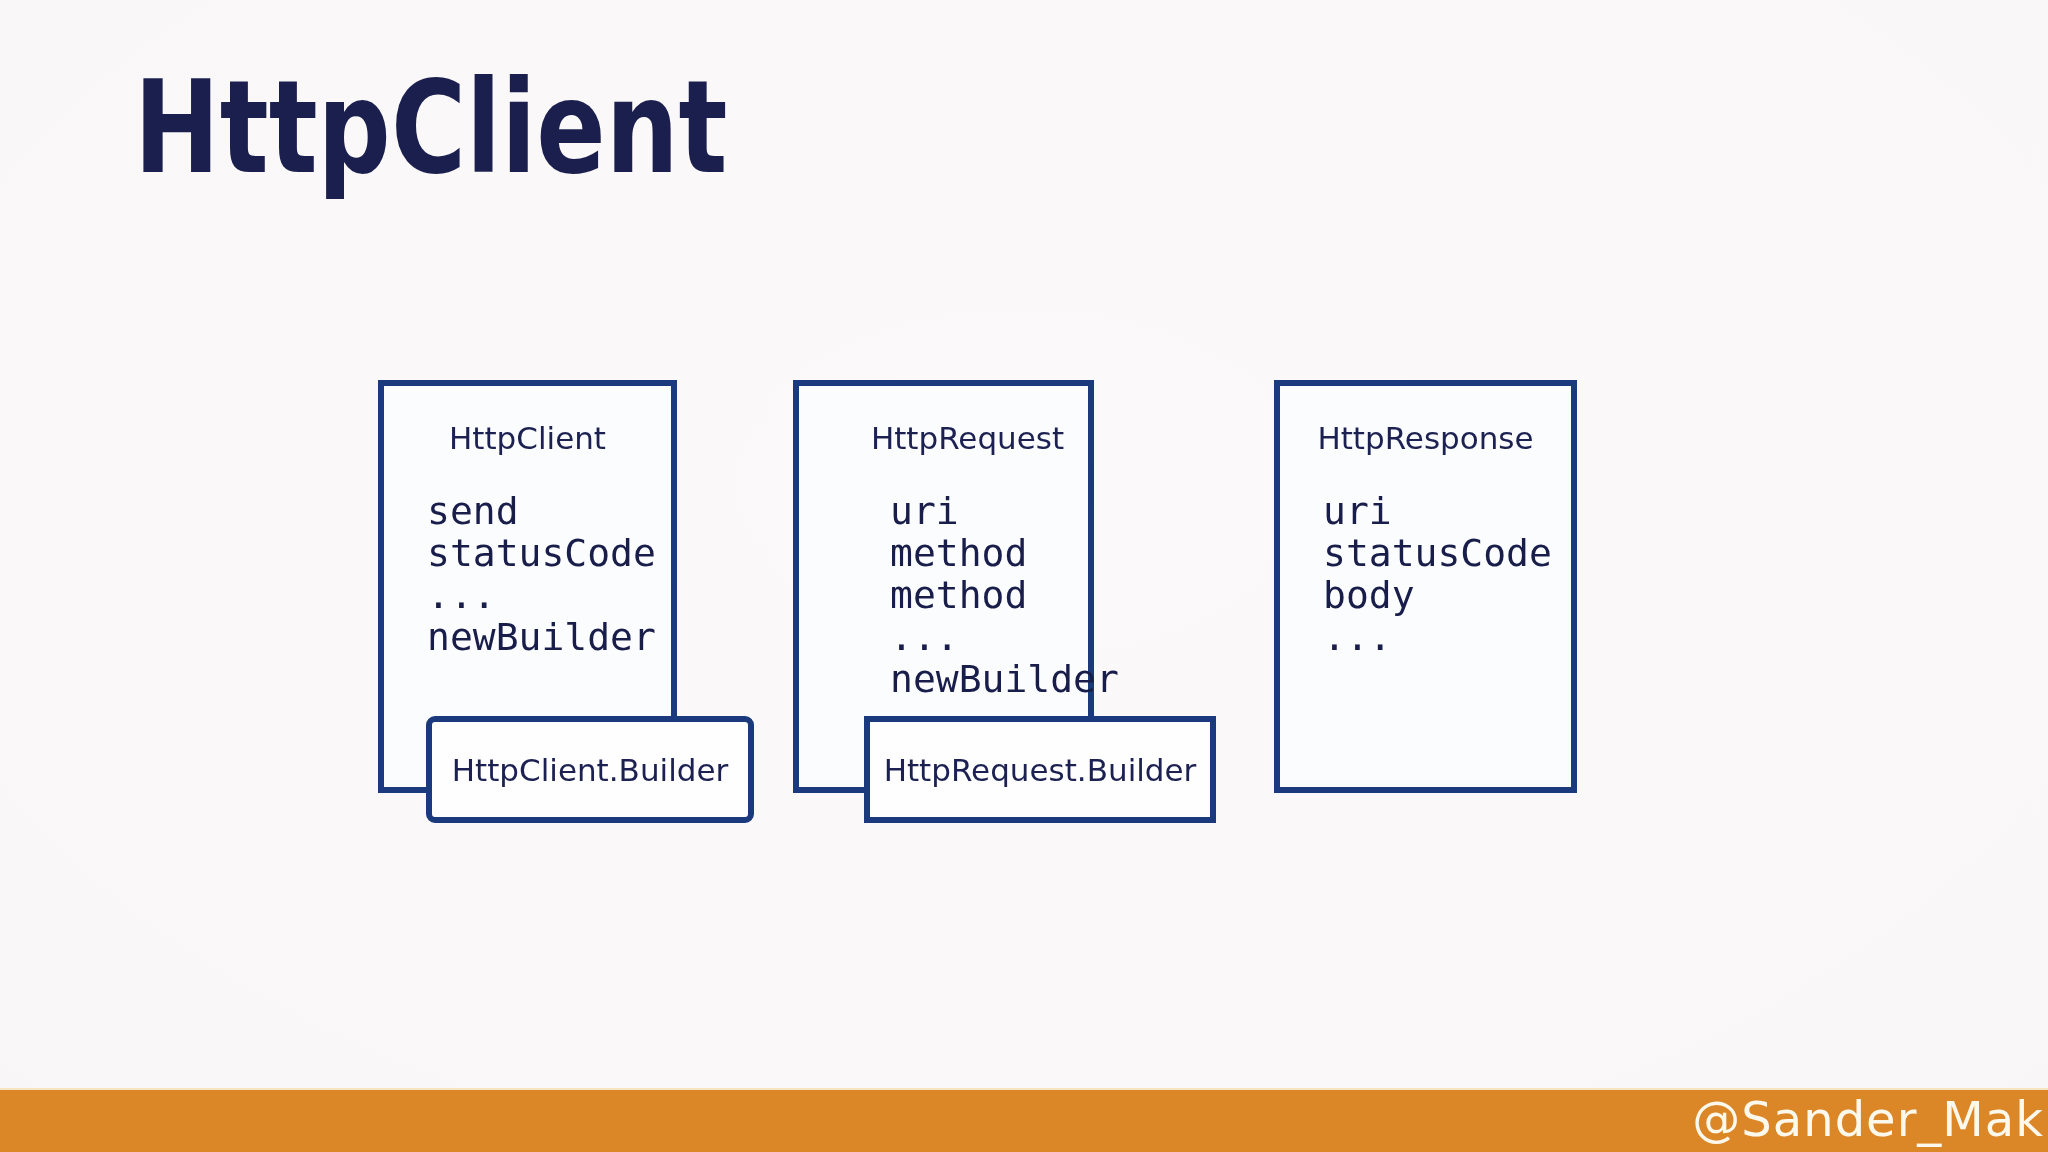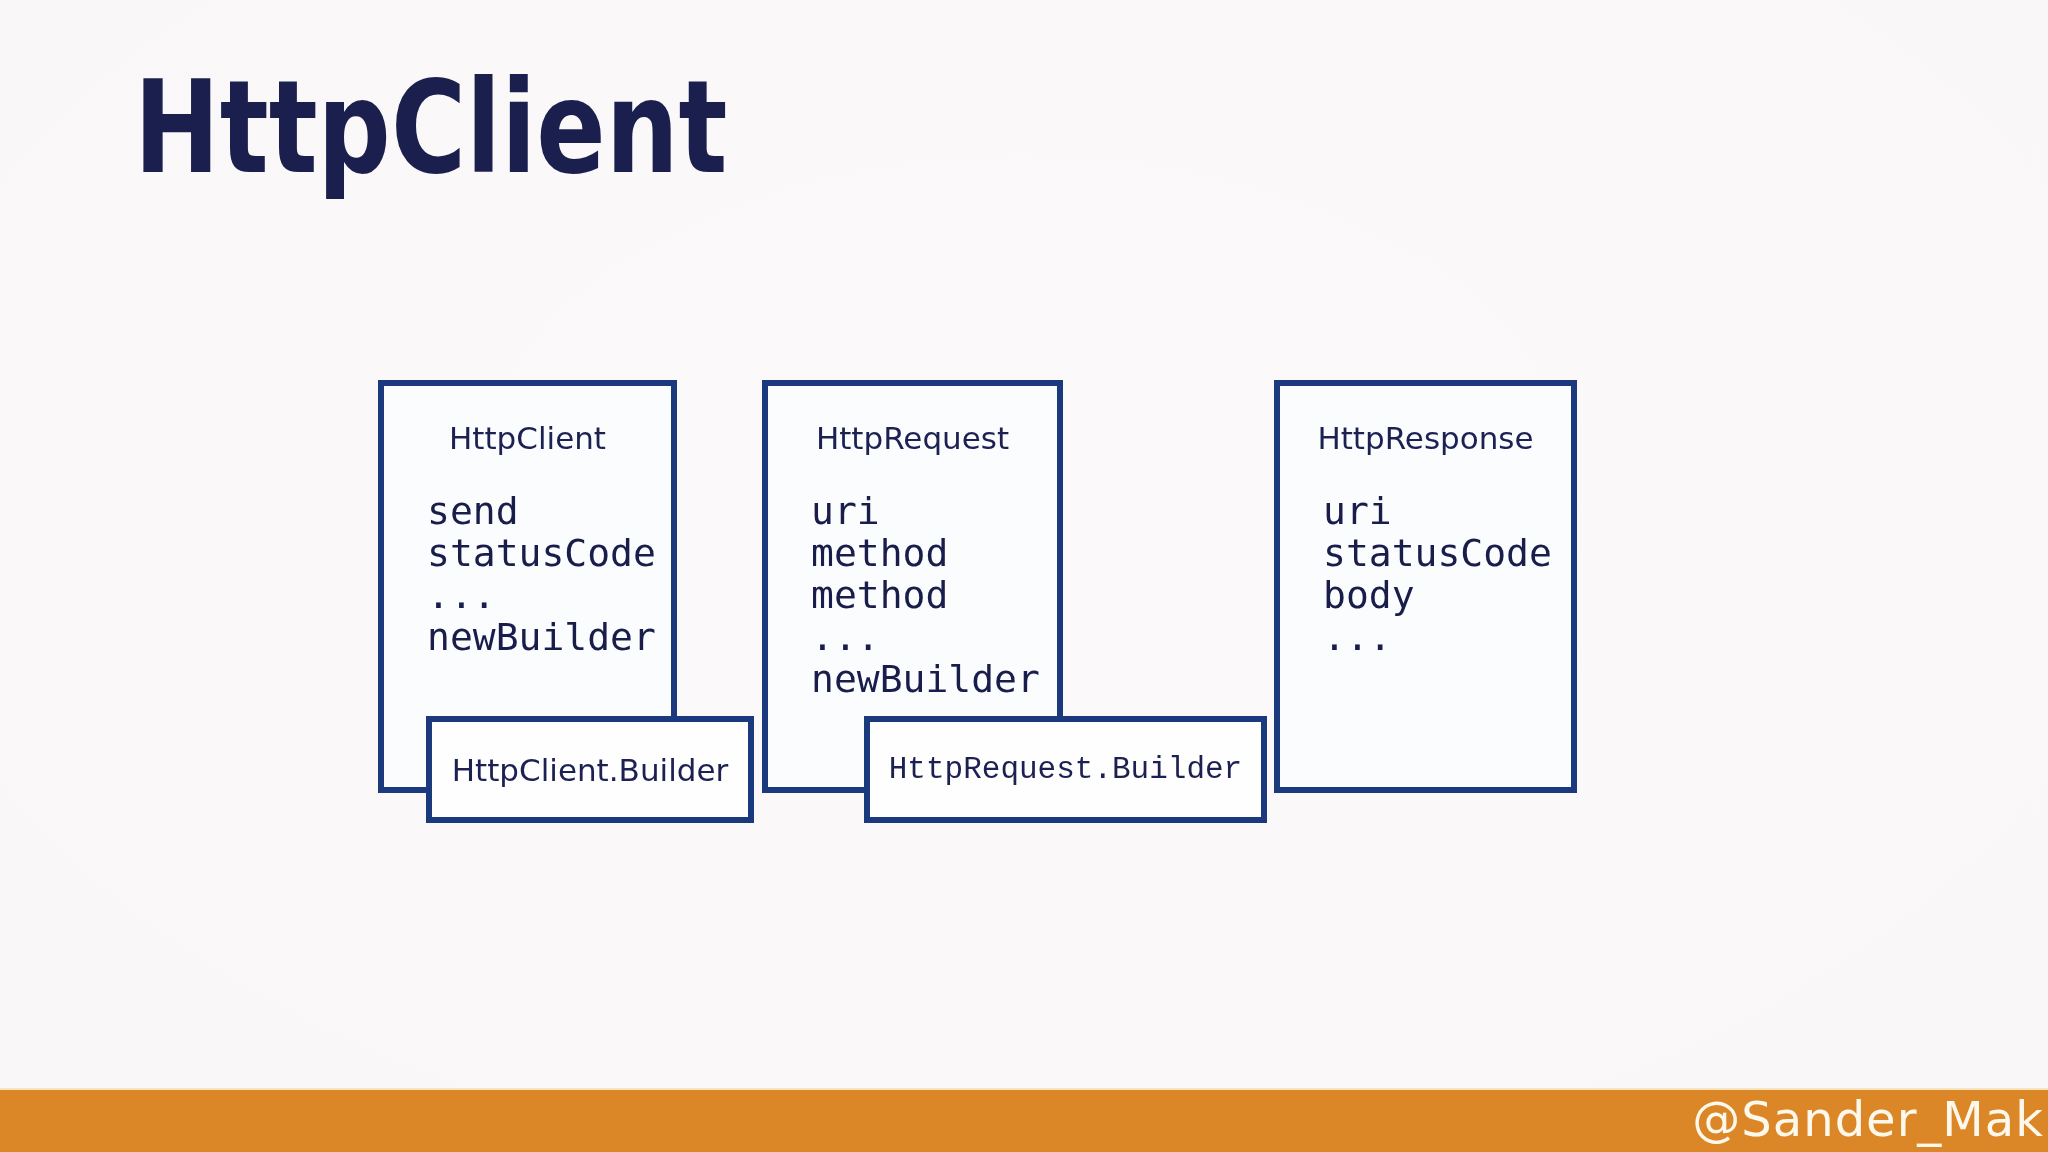--- a/index.html
+++ b/index.html
@@ -34,21 +34,21 @@
 
   
   .class-box {
     position: absolute;
     box-sizing: border-box;
     border: 6px solid #1a3a7d;
     background: #fbfcfe;
     z-index: 1;
   }
   .class-box.b1 { left: 378px;  top: 380px; width: 299px; height: 413px; }
-  .class-box.b2 { left: 762px;  top: 380px; width: 301px; height: 413px; }
+  .class-box.b2 { left: 793px;  top: 380px; width: 301px; height: 413px; padding-left: 48px; }
   .class-box.b3 { left: 1254px; top: 380px; width: 303px; height: 413px; margin-left: 20px; }
 
   .class-name {
     margin-top: 30px;
     text-align: center;
     font-size: 31px;
     line-height: 44px;
     color: #1c2152;
   }
   .members {
@@ -68,22 +68,22 @@
     border: 6px solid #1a3a7d;
     background: #fefefe;
     z-index: 2;
     display: flex;
     align-items: center;
     justify-content: center;
     font-size: 31px;
     color: #1c2152;
     white-space: nowrap;
   }
-  .builder-box.bb1 { left: 426px; top: 716px; width: 328px; height: 107px; }
-  .builder-box.bb2 { left: 864px; top: 716px; width: 403px; height: 107px; font-family: Liberation Mono, monospace; }
+  .builder-box.bb1 { left: 426px; top: 716px; width: 328px; height: 107px; border-radius: 9px; }
+  .builder-box.bb2 { left: 864px; top: 716px; width: 352px; height: 107px; }
 
   
   .footer-bar {
     position: absolute;
     left: 0;
     bottom: 0;
     width: 100%;
     height: 64px;
     box-sizing: border-box;
     background: #dc8727;

